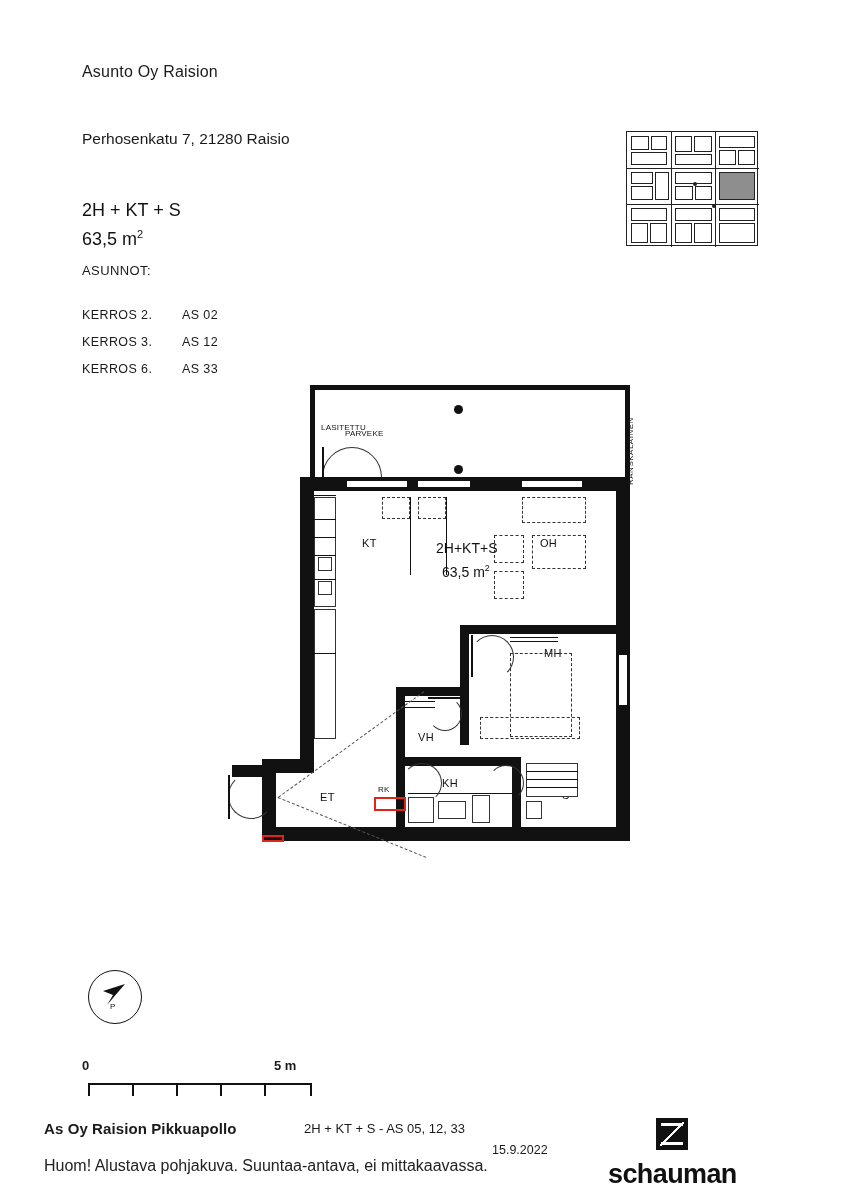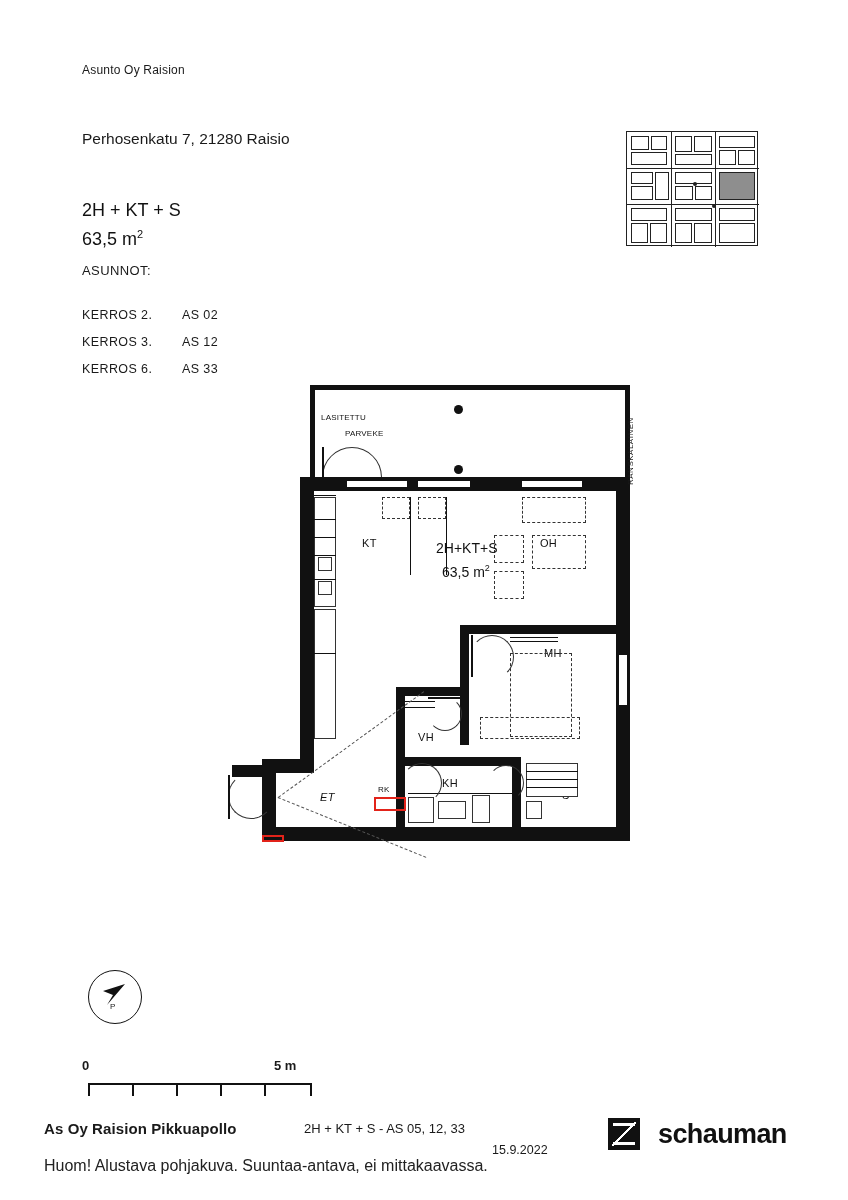--- a/index.html
+++ b/index.html
@@ -17,21 +17,21 @@
     height: 1200px;
     overflow: hidden;
     background: #ffffff;
   }
 
   
   .company {
     position: absolute;
     left: 82px;
     top: 63px;
-    font-size: 12px;
+    font-size: 16px;
     letter-spacing: 0.2px;
     color: #1a1a1a;
   }
   .project-name {
     position: absolute;
     left: 81px;
     top: 88px;
     font-size: 29px;
     letter-spacing: -0.2px;
     color: #111;
@@ -260,21 +260,22 @@
     top: 1157px;
     font-size: 16px;
     color: #222;
   }
   .brand {
     position: absolute;
     left: 608px;
     top: 1118px;
     display: flex;
     align-items: center;
-    gap: 18px;
+    gap: 9px;
+    flex-direction: column;
   }
   .brand-mark {
     width: 32px; height: 32px;
     background: #111;
     position: relative;
     overflow: hidden;
   }
   .brand-mark:before {
     content: "";
     position: absolute;
@@ -361,21 +362,21 @@
 
     <div class="sp-dot" style="left:66px;top:50px;"></div>
     <div class="sp-dot" style="left:85px;top:72px;"></div>
   </div>
 
   <div class="plan">
 
     <div class="w" style="left:88px;top:0;width:320px;height:5px;"></div>
     <div class="w" style="left:88px;top:0;width:5px;height:96px;"></div>
     <div class="w" style="left:403px;top:0;width:5px;height:96px;"></div>
-    <div class="lbl-sm" style="left:99px;top:28px;">LASITETTU</div>
+    <div class="lbl-sm" style="left:99px;top:38px;">LASITETTU</div>
     <div class="lbl-sm" style="left:99px;top:44px;padding-left:24px;">PARVEKE</div>
 
     <div class="dot-fix" style="left:232px;top:20px;"></div>
     <div class="dot-fix" style="left:232px;top:80px;"></div>
 
     <div class="door-arc" style="left:100px;top:62px;width:60px;height:60px;border-color:#333;border-right-color:transparent;border-bottom-color:transparent;transform:rotate(45deg);"></div>
     <div class="thin" style="left:100px;top:62px;width:2px;height:34px;"></div>
 
     <div class="w" style="left:88px;top:92px;width:320px;height:14px;"></div>
 
@@ -463,21 +464,21 @@
 
     <div class="lbl" style="left:340px;top:404px;">S</div>
     <div class="solid-box" style="left:304px;top:378px;width=50px;width:52px;height:34px;"></div>
     <div class="thin" style="left:304px;top:386px;width:52px;height:1px;"></div>
     <div class="thin" style="left:304px;top:394px;width:52px;height:1px;"></div>
     <div class="thin" style="left:304px;top:402px;width:52px;height:1px;"></div>
     <div class="solid-box" style="left:304px;top:416px;width:16px;height:18px;"></div>
 
     <div class="door-arc" style="left:266px;top:380px;width:36px;height:36px;border-color:#333;border-left-color:transparent;border-bottom-color:transparent;"></div>
 
-    <div class="lbl" style="left:98px;top:406px;font-style:italic;">ET</div>
+    <div class="lbl" style="left:98px;top:406px;">ET</div>
 
     <div class="w" style="left:10px;top:380px;width:44px;height:12px;"></div>
     <div class="door-arc" style="left:6px;top:388px;width:46px;height:46px;border-color:#333;border-top-color:transparent;border-right-color:transparent;"></div>
     <div class="thin" style="left:6px;top:390px;width:2px;height:44px;"></div>
 
     <div class="red-box" style="left:40px;top:450px;width:22px;height:7px;"></div>
     <div class="red-box" style="left:152px;top:412px;width:32px;height:14px;"></div>
 
     <div class="diag" style="left:56px;top:412px;width:180px;transform:rotate(-36deg);"></div>
     <div class="diag" style="left:56px;top:412px;width:160px;transform:rotate(22deg);"></div>

